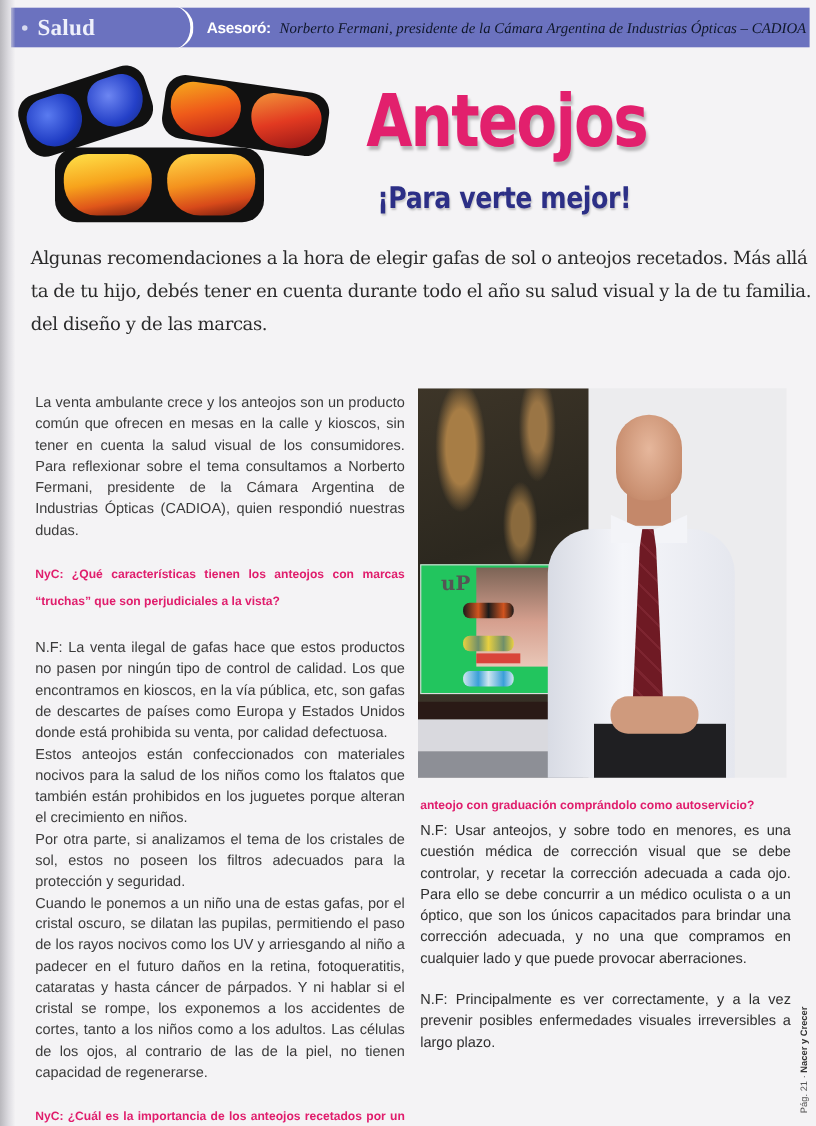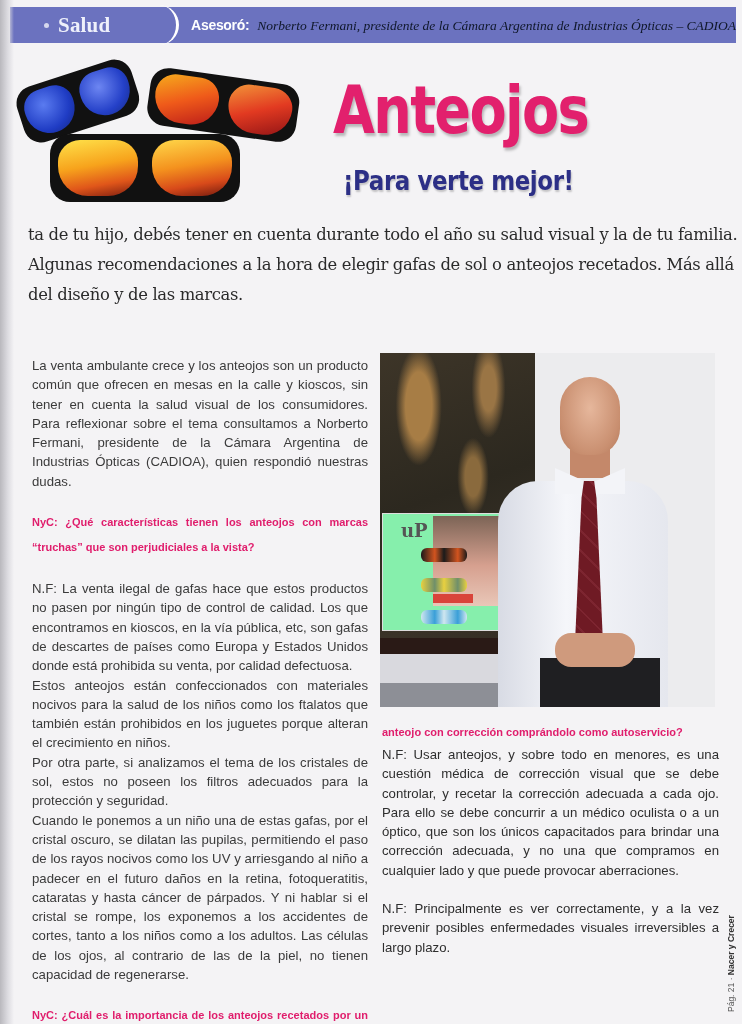--- a/index.html
+++ b/index.html
@@ -12,21 +12,21 @@
     }
     .binding-shadow {
       position: absolute; left: 0; top: 0; width: 14px; height: 1024px;
       background: linear-gradient(to right, #b9b8bd 0%, #dcdbe0 55%, rgba(244,243,245,0) 100%);
       z-index: 5;
     }
     
     .header-bar {
       position: absolute; left: 10px; top: 7px; width: 726px; height: 36px;
       background: #6b72bf;
-      display: flex; align-items: center; padding-left: 24px;
+      display: flex; align-items: center;
     }
     .section-tab {
       position: relative; width: 160px; height: 36px;
       display: flex; align-items: center; padding-left: 10px;
     }
     .section-tab .dot {
       width: 5px; height: 5px; border-radius: 50%; background: #d6d8ee; margin-right: 9px;
     }
     .section-tab .label {
       font-family: "Liberation Serif", serif; font-weight: bold;
@@ -104,21 +104,21 @@
       position: absolute; left: 0; top: 285px; width: 165px; height: 16px; background: #2a1a16;
     }
     .counter-front {
       position: absolute; left: 0; top: 301px; width: 160px; height: 53px; background: #d9d9de;
     }
     .counter-drawer {
       position: absolute; left: 0; top: 330px; width: 150px; height: 24px; background: #8d8f96;
     }
     .display {
       position: absolute; left: 2px; top: 160px; width: 125px; height: 118px;
-      background: #86efac; border: 1px solid #ddd;
+      background: #22c55e; border: 1px solid #ddd;
     }
     .display .logo {
       position: absolute; left: 18px; top: 6px; font-family: "DejaVu Serif", serif;
       font-size: 18px; font-weight: bold; color: #555;
     }
     .display .poster {
       position: absolute; left: 50px; top: 2px; width: 72px; height: 90px;
       background: linear-gradient(#7c6456, #d6a08f 55%, #e9c7b8);
     }
     .display .shelf-glasses {
@@ -205,22 +205,22 @@
     <div class="frame" style="left:0;top:0;width:190px;height:68px;border-radius:20px;"></div>
     <div class="lens" style="left:8px;top:6px;width:80px;height:56px;background:linear-gradient(170deg,#ffe24a,#f7a31c 45%,#e0561a 75%,#7a1c10);"></div>
     <div class="lens" style="left:102px;top:6px;width:80px;height:56px;background:linear-gradient(170deg,#ffd84a,#f4921e 45%,#d84a1a 75%,#6e180e);"></div>
   </div>
 </div>
 
 <div class="title">Anteojos</div>
 <div class="subtitle">¡Para verte mejor!</div>
 
 <div class="lead">
+  <span>Algunas recomendaciones a la hora de elegir gafas de sol o anteojos recetados. Más allá</span>
   <span>ta de tu hijo, debés tener en cuenta durante todo el año su salud visual y la de tu familia.</span>
-  <span>Algunas recomendaciones a la hora de elegir gafas de sol o anteojos recetados. Más allá</span>
   <span>del diseño y de las marcas.</span>
 </div>
 
 <div class="col-left">
   <p>La venta ambulante crece y los anteojos son un producto común que ofrecen en mesas en la calle y kioscos, sin tener en cuenta la salud visual de los consumidores. Para reflexionar sobre el tema consultamos a Norberto Fermani, presidente de la Cámara Argentina de Industrias Ópticas (CADIOA), quien respondió nuestras dudas.</p>
   <div class="gap"></div>
   <p class="q">NyC: ¿Qué características tienen los anteojos con marcas “truchas” que son perjudiciales a la vista?</p>
   <div class="gap"></div>
   <p>N.F: La venta ilegal de gafas hace que estos productos no pasen por ningún tipo de control de calidad. Los que encontramos en kioscos, en la vía pública, etc, son gafas de descartes de países como Europa y Estados Unidos donde está prohibida su venta, por calidad defectuosa.</p>
   <p>Estos anteojos están confeccionados con materiales nocivos para la salud de los niños como los ftalatos que también están prohibidos en los juguetes porque alteran el crecimiento en niños.</p>
@@ -246,21 +246,21 @@
   <div class="man-shirt"></div>
   <div class="man-neck"></div>
   <div class="man-head"></div>
   <div class="man-collar"></div>
   <div class="man-tie"></div>
   <div class="man-pants"></div>
   <div class="man-hands"></div>
 </div>
 
 <div class="col-right">
-  <p class="q">anteojo con corrección comprándolo como autoservicio?</p>
+  <p class="q">anteojo con graduación comprándolo como autoservicio?</p>
   <p class="body">N.F: Usar anteojos, y sobre todo en menores, es una cuestión médica de corrección visual que se debe controlar, y recetar la corrección adecuada a cada ojo. Para ello se debe concurrir a un médico oculista o a un óptico, que son los únicos capacitados para brindar una corrección adecuada, y no una que compramos en cualquier lado y que puede provocar aberraciones.</p>
   <div class="gap"></div>
   <p class="body">N.F: Principalmente es ver correctamente, y a la vez prevenir posibles enfermedades visuales irreversibles a largo plazo.</p>
 </div>
 
 <div class="folio">
   <span>Pág. 21 ·</span>
   <b>Nacer y Crecer</b>
 </div>
 

